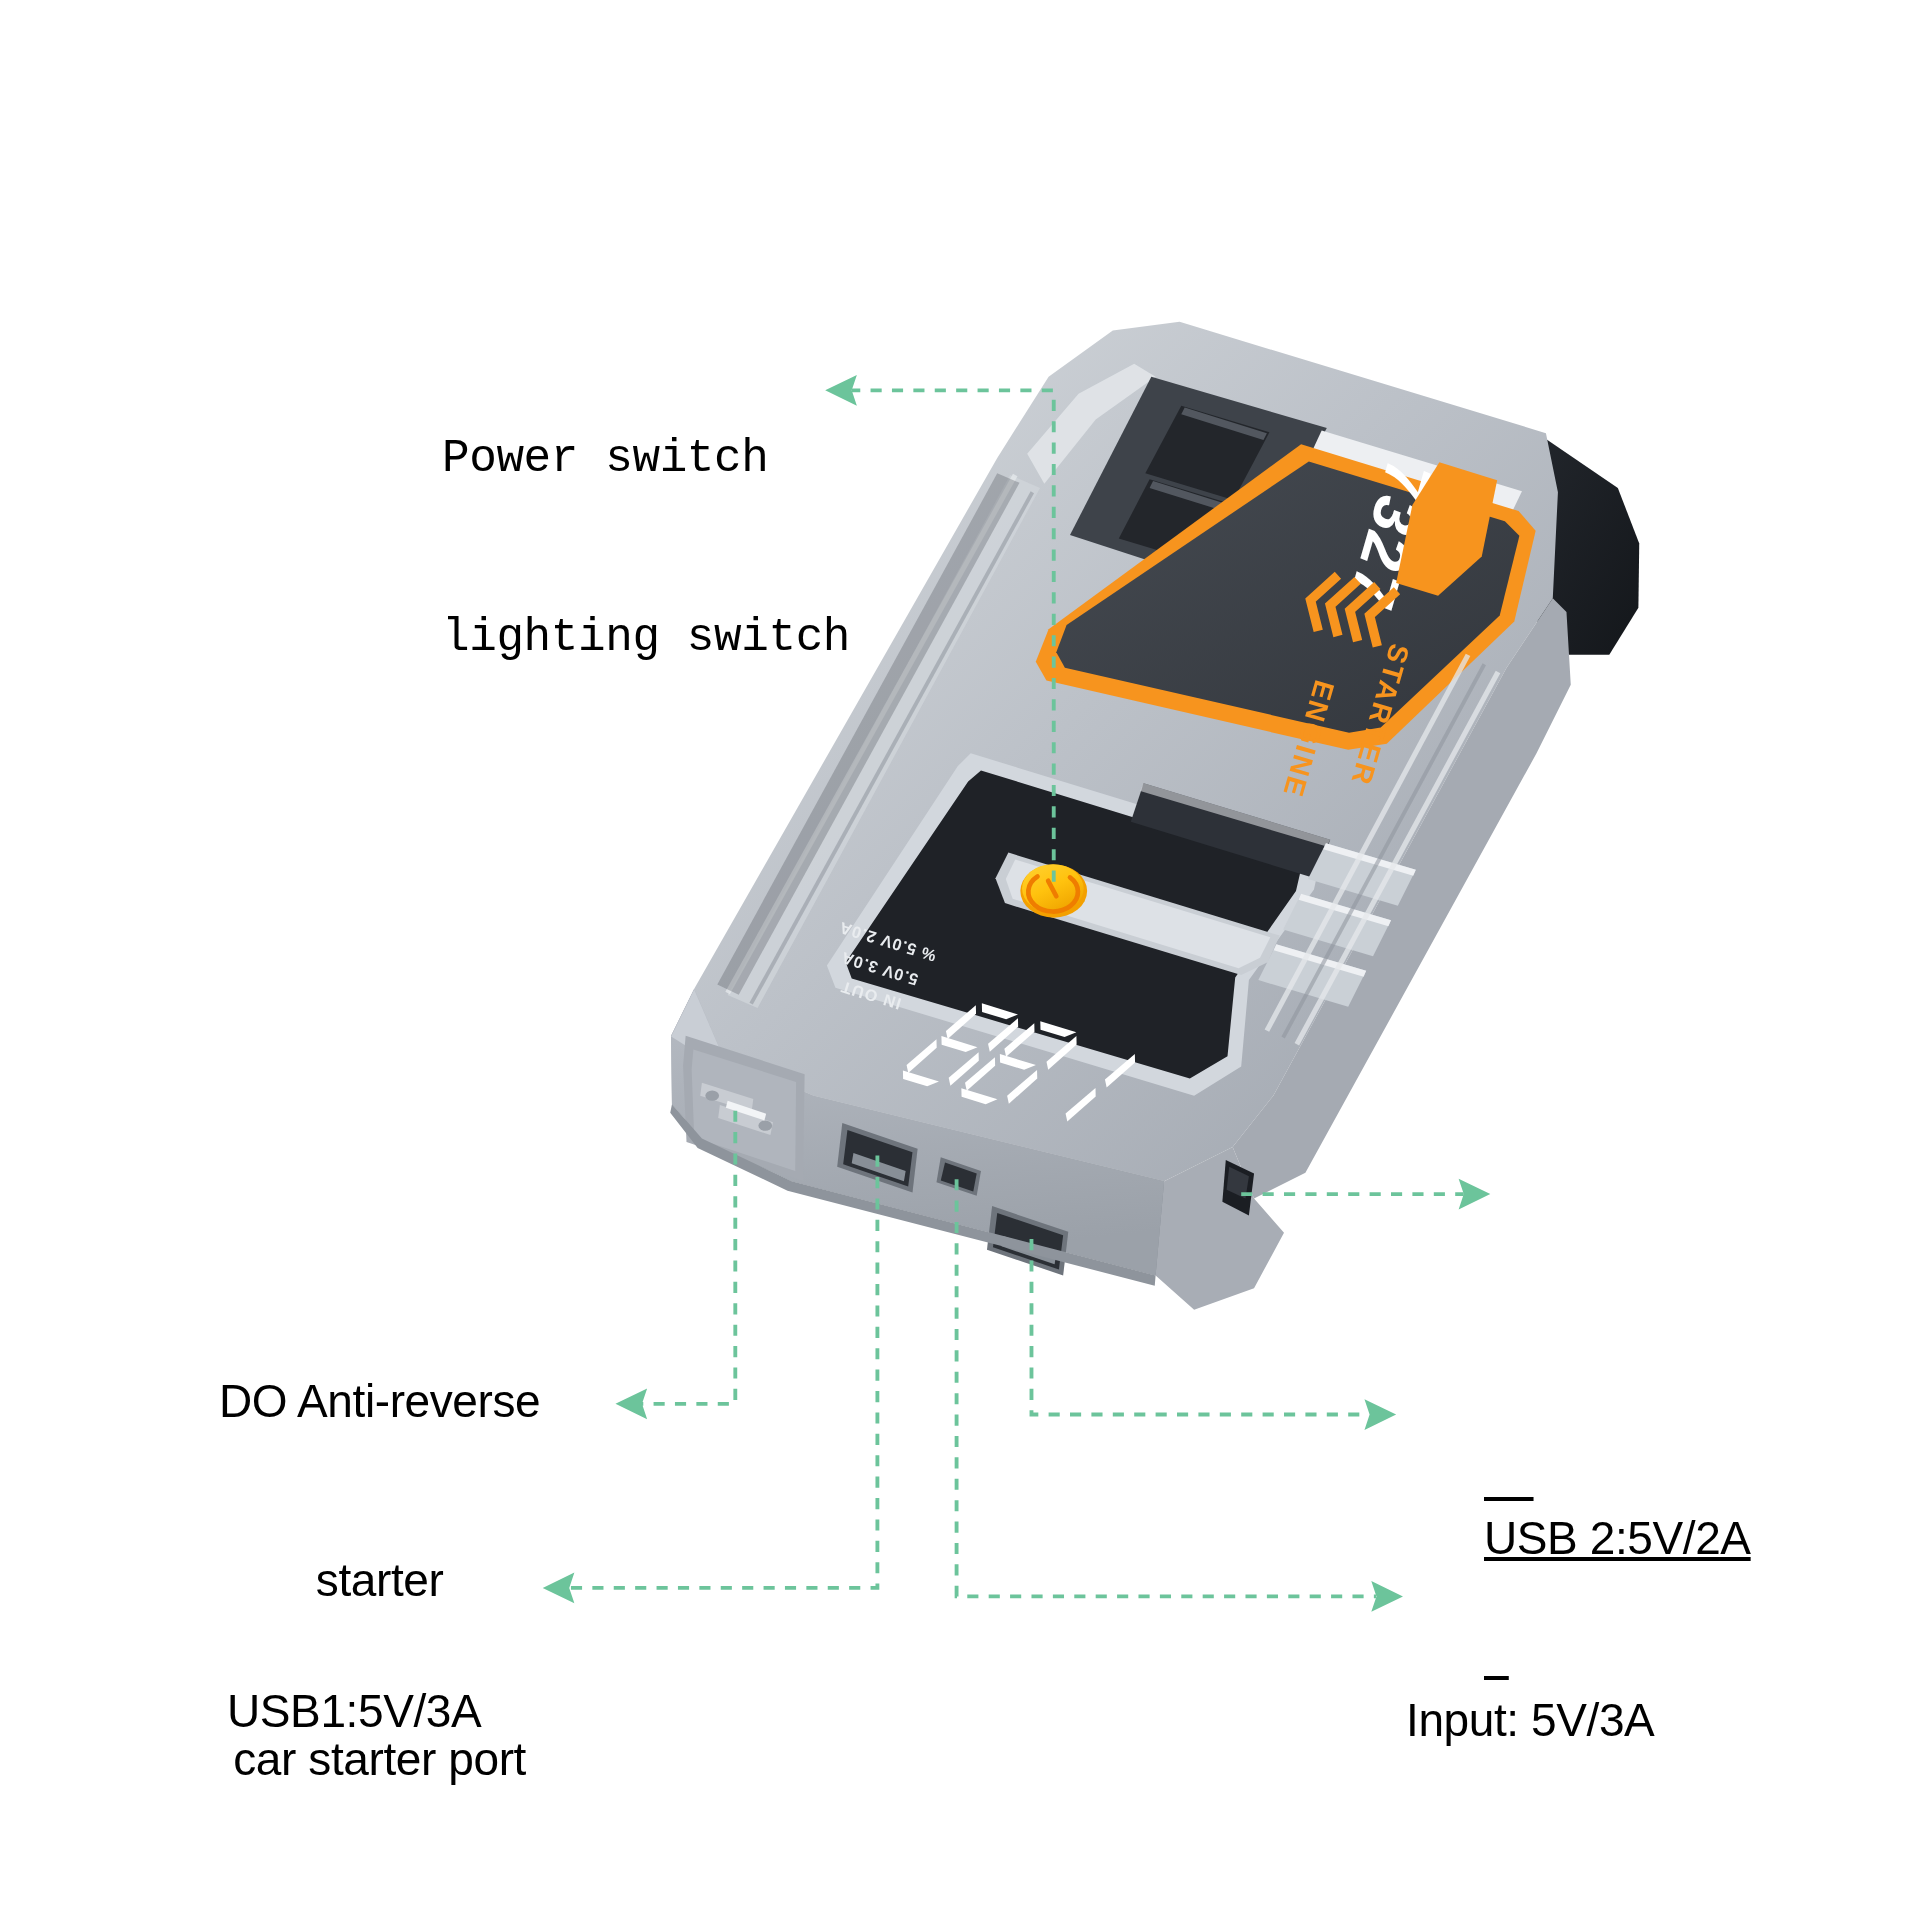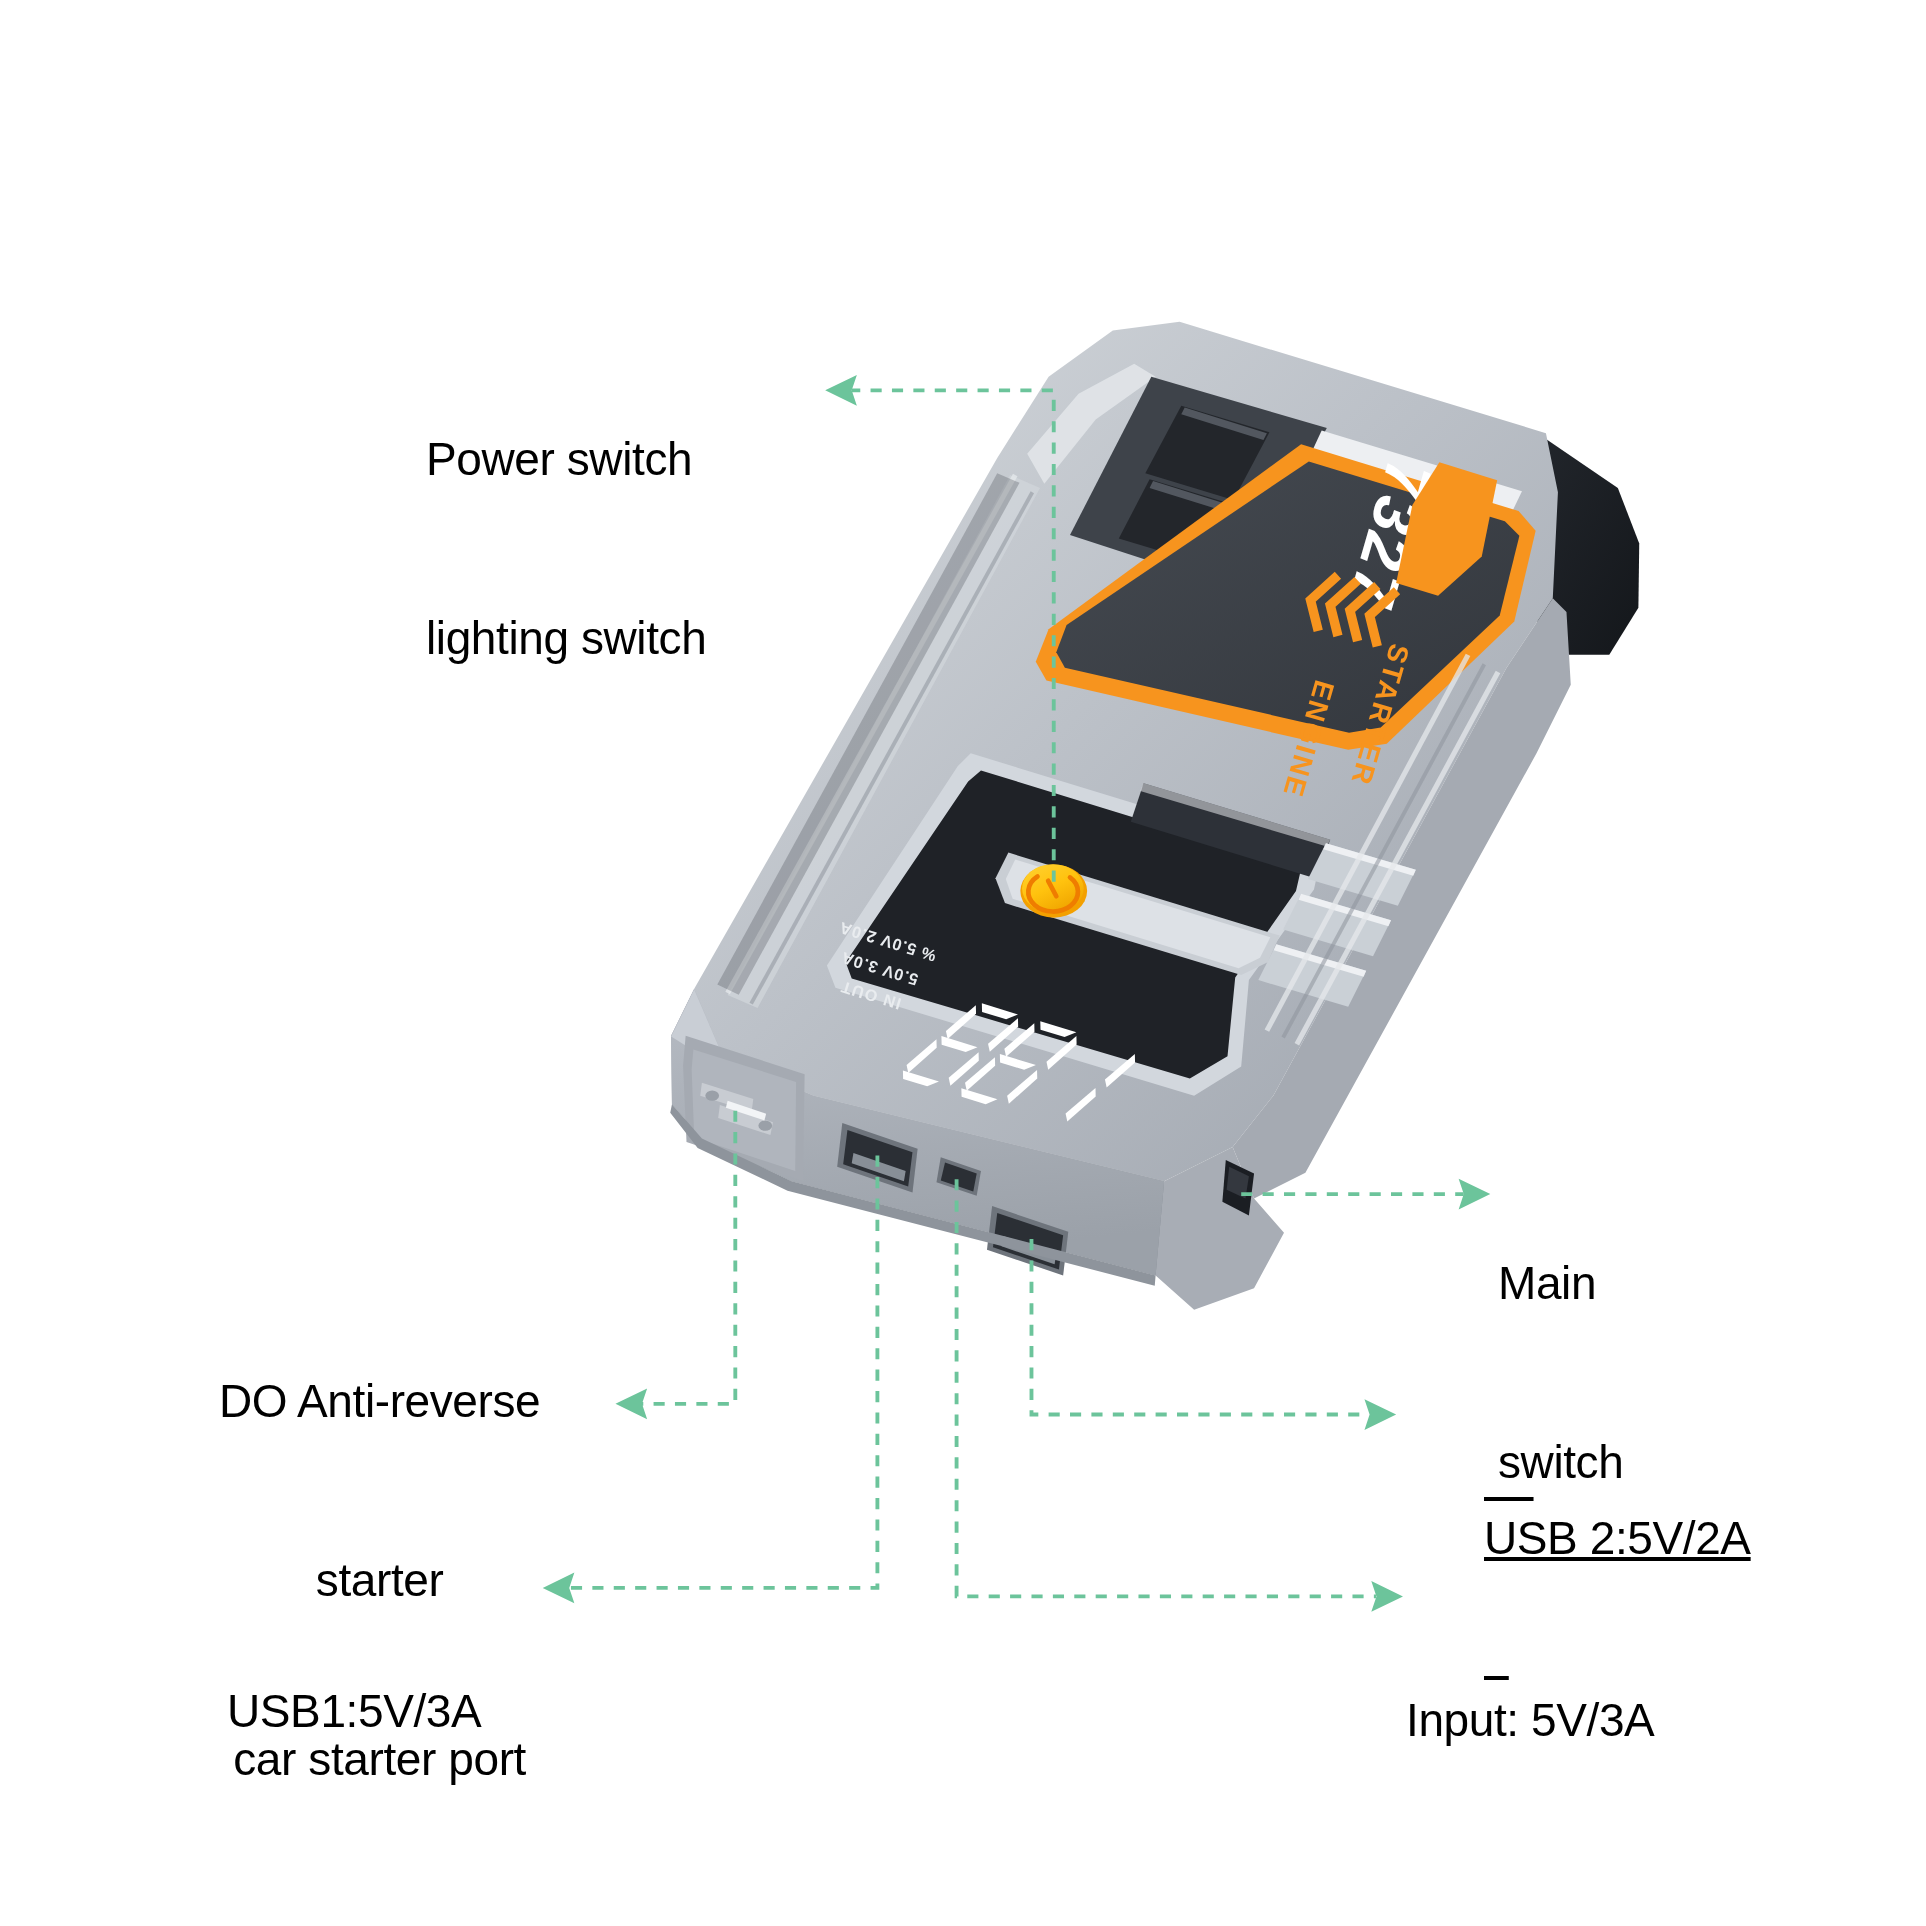--- a/index.html
+++ b/index.html
@@ -281,39 +281,35 @@
     <g fill="#6cc49b">
       <path d="M1928 912 L2002 876 L1990 912 L2002 948 Z"></path>
       <path d="M1438 3280 L1512 3244 L1500 3280 L1512 3316 Z"></path>
       <path d="M1268 3710 L1342 3674 L1330 3710 L1342 3746 Z"></path>
       <path d="M3278 3730 L3204 3694 L3216 3730 L3204 3766 Z"></path>
       <path d="M3262 3305 L3188 3269 L3200 3305 L3188 3341 Z"></path>
       <path d="M3482 2790 L3408 2754 L3420 2790 L3408 2826 Z"></path>
     </g>
   </svg>
 
-  <div class="callout-text ct-l" style="left:426px; top:310px;">
+  <div class="callout-text ct-l" style="left:442px; top:310px;font-family:Liberation Mono, monospace;">
     <div>Power switch</div>
     <div>lighting switch</div>
   </div>
 
   <div class="callout-text ct-l" style="left:219px; top:1252px;text-align:center;">
     <div>DO Anti-reverse</div>
     <div>starter</div>
     <div>car starter port</div>
   </div>
 
   <div class="callout-text ct-l" style="left:227px; top:1562px;">
     <div>USB1:5V/3A</div>
   </div>
 
-  <div class="callout-text ct-r" style="left:1498px; top:1134px;">
-    <div>Main</div>
-    <div>switch</div>
-  </div>
 
   <div class="callout-text ct-r" style="left:1484px; top:1389px;text-decoration:underline;">
     <div>USB 2:5V/2A</div>
   </div>
 
   <div class="callout-text ct-r" style="left:1406px; top:1571px;text-align:right;">
     <div>Input: 5V/3A</div>
   </div>
 
 </div>

